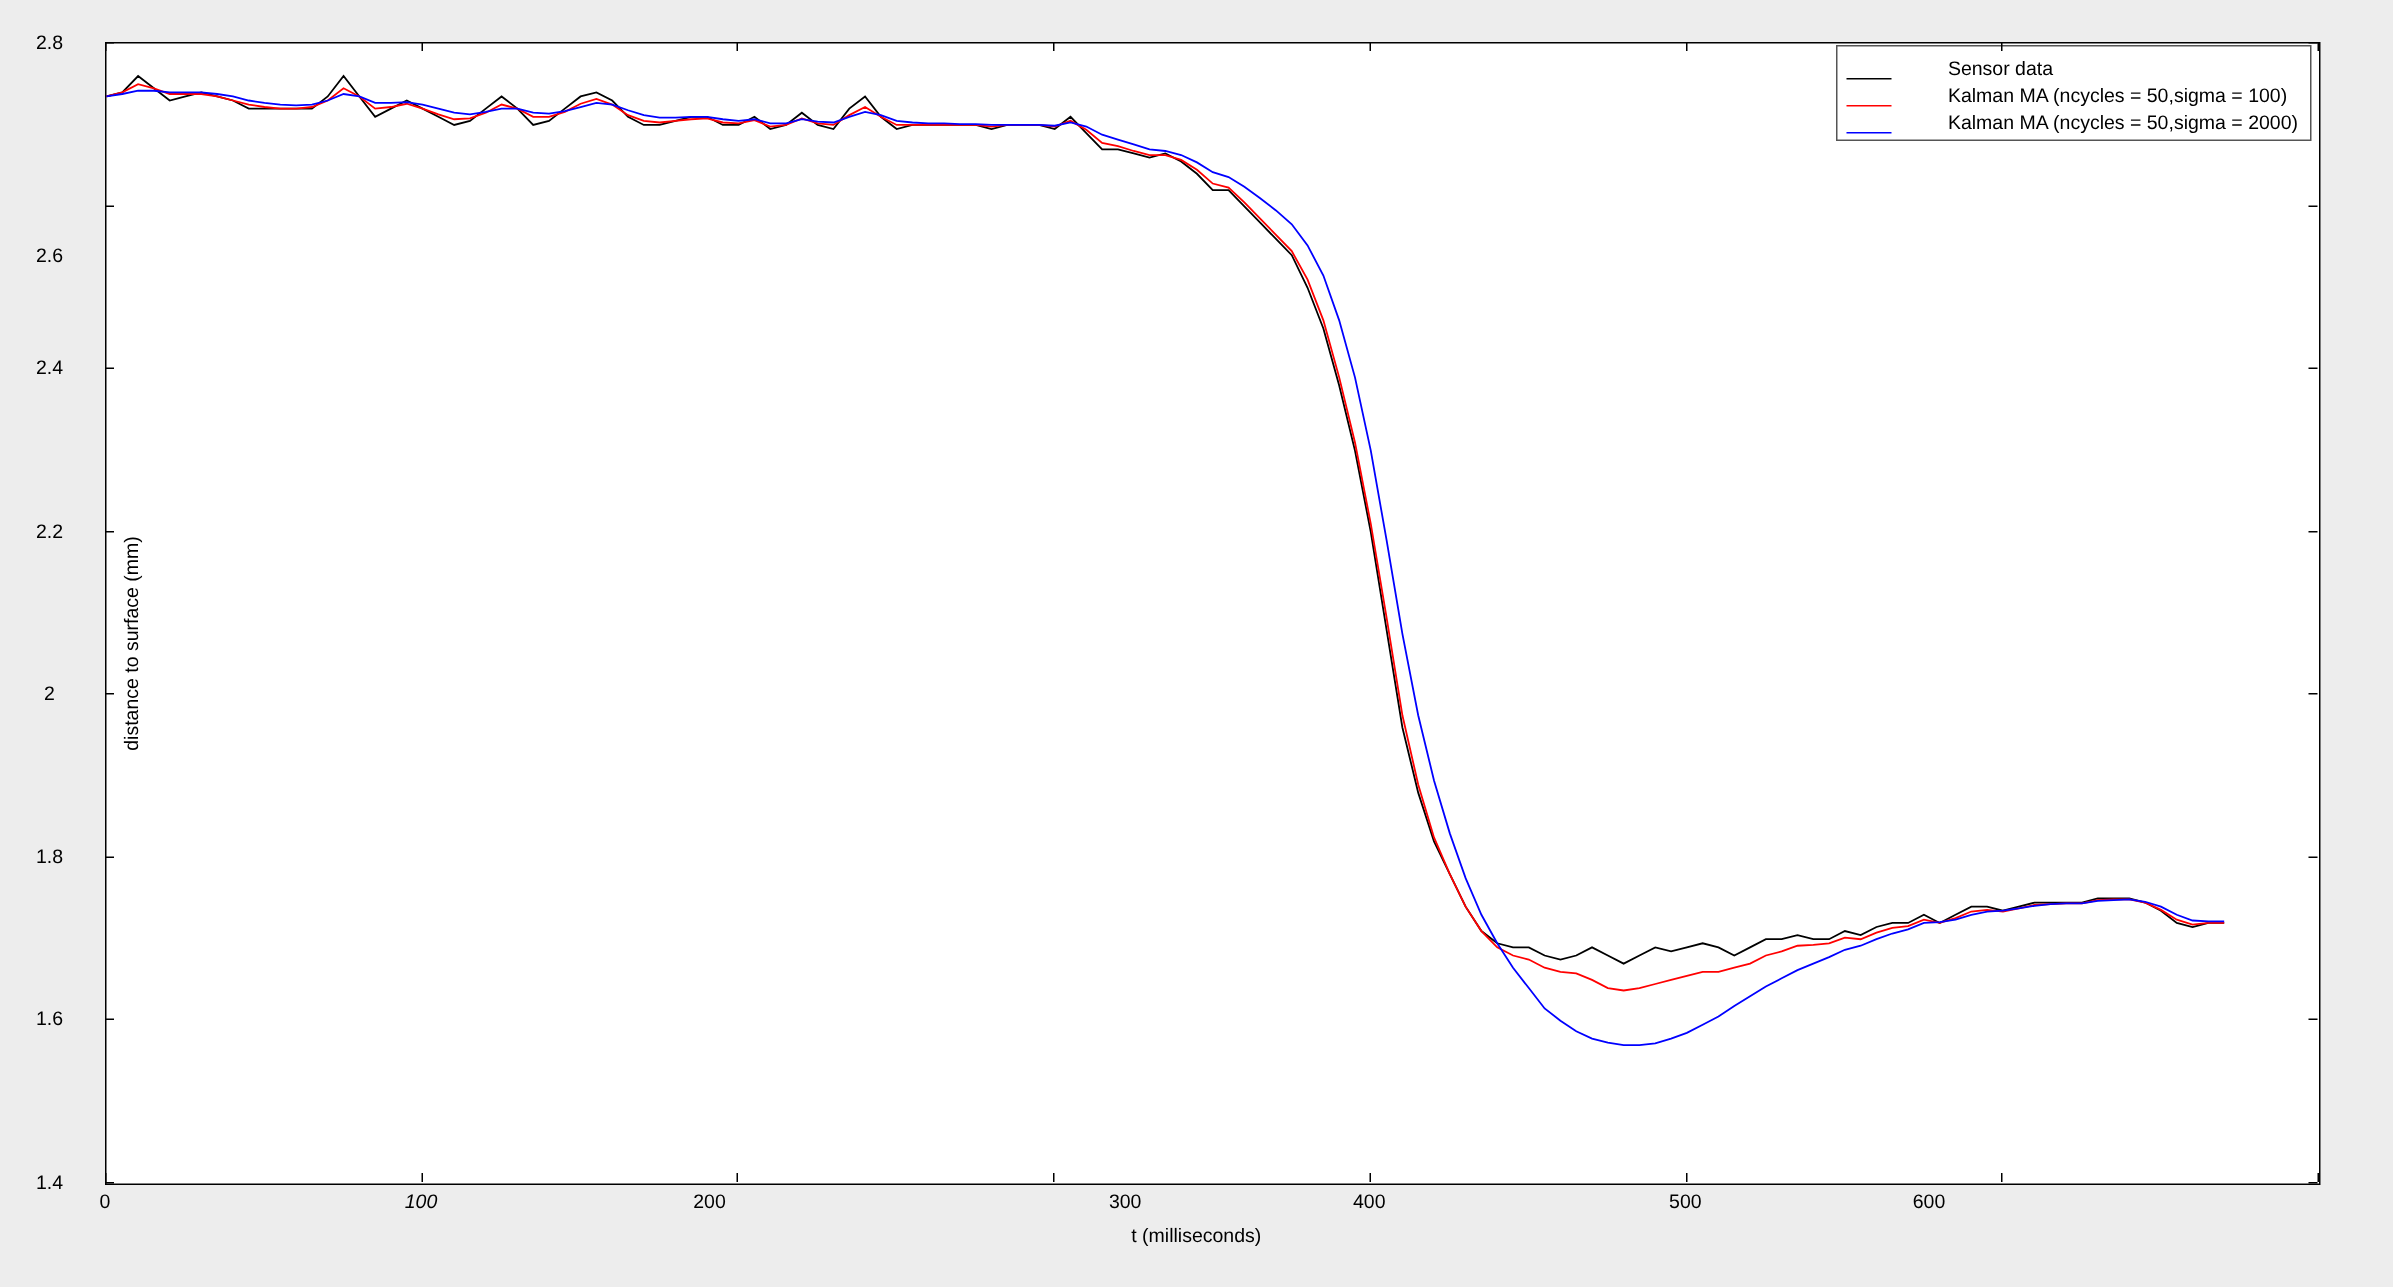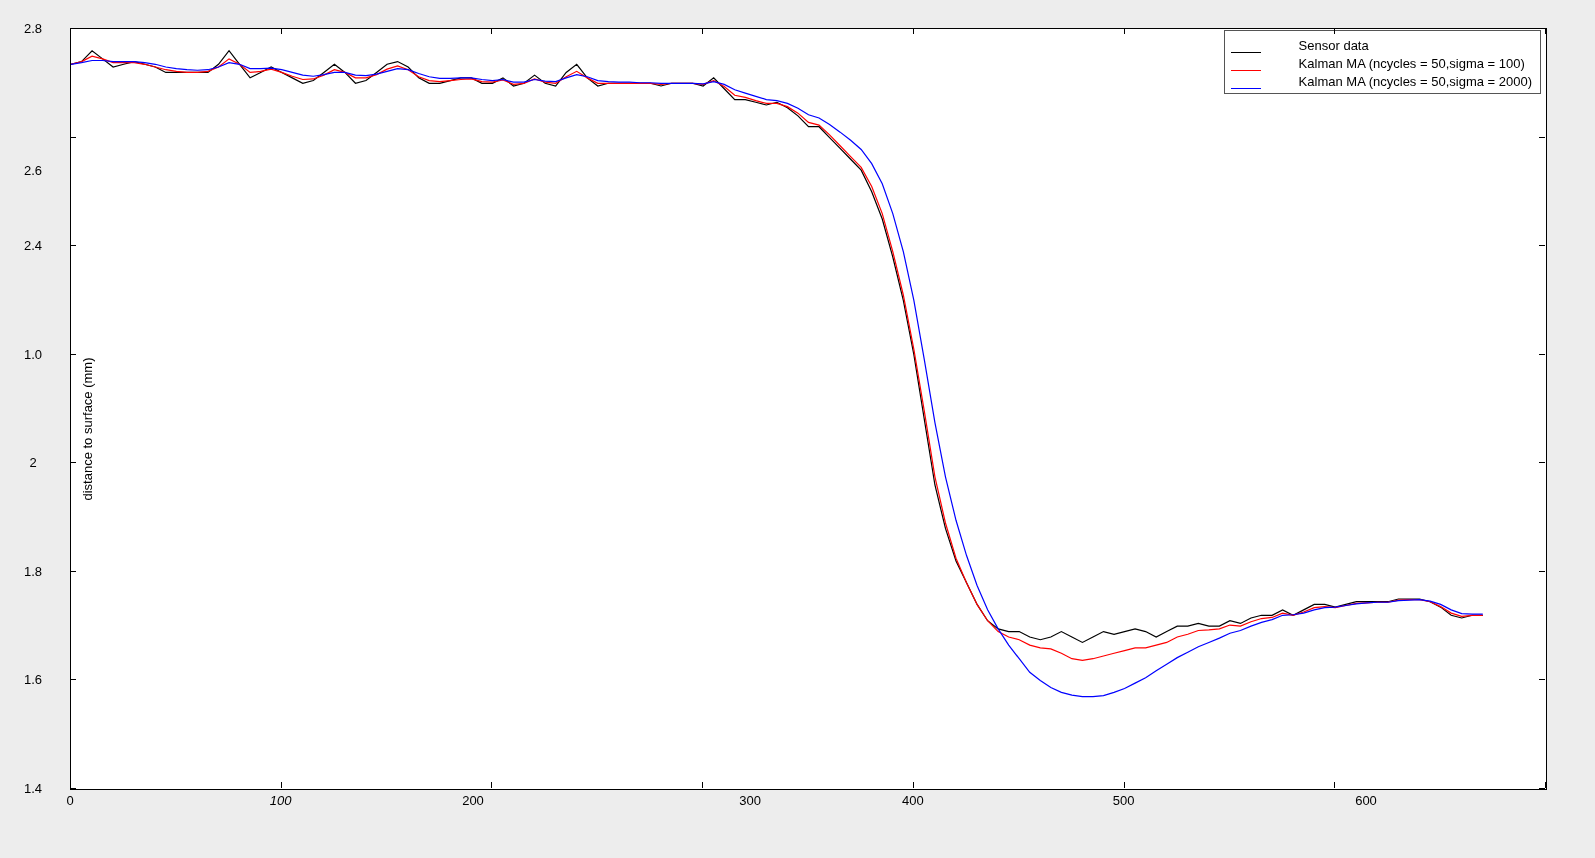--- a/index.html
+++ b/index.html
@@ -108,20 +108,21 @@
 
   <div class="plot-area">
     <svg id="plot-svg">
         <path d="M0.00 35.29 L10.54 32.57 L21.07 21.71 L31.61 29.86 L42.14 38.00 L52.68 35.29 L63.21 32.57 L73.75 35.29 L84.29 38.00 L94.82 43.43 L105.36 43.43 L115.89 43.43 L126.43 43.43 L136.96 43.43 L147.50 35.29 L158.04 21.71 L168.57 35.29 L179.11 48.86 L189.64 43.43 L200.18 38.00 L210.71 43.43 L221.25 48.86 L231.79 54.29 L242.32 51.57 L252.86 43.43 L263.39 35.29 L273.93 43.43 L284.46 54.29 L295.00 51.57 L305.54 43.43 L316.07 35.29 L326.61 32.57 L337.14 38.00 L347.68 48.86 L358.21 54.29 L368.75 54.29 L379.29 51.57 L389.82 48.86 L400.36 48.86 L410.89 54.29 L421.43 54.29 L431.96 48.86 L442.50 57.00 L453.04 54.29 L463.57 46.14 L474.11 54.29 L484.64 57.00 L495.18 43.43 L505.71 35.29 L516.25 48.86 L526.79 57.00 L537.32 54.29 L547.86 54.29 L558.39 54.29 L568.93 54.29 L579.46 54.29 L590.00 57.00 L600.54 54.29 L611.07 54.29 L621.61 54.29 L632.14 57.00 L642.68 48.86 L653.21 59.71 L663.75 70.57 L674.29 70.57 L684.82 73.29 L695.36 76.00 L705.89 73.29 L716.43 78.71 L726.96 86.86 L737.50 97.71 L748.04 97.71 L758.57 108.57 L769.11 119.43 L779.64 130.29 L790.18 141.14 L800.71 162.86 L811.25 190.00 L821.79 228.00 L832.32 271.43 L842.86 325.71 L853.39 390.86 L863.93 456.00 L874.46 499.43 L885.00 532.00 L895.54 553.71 L906.07 575.43 L916.61 591.71 L927.14 599.86 L937.68 602.57 L948.21 602.57 L958.75 608.00 L969.29 610.71 L979.82 608.00 L990.36 602.57 L1000.89 608.00 L1011.43 613.43 L1021.96 608.00 L1032.50 602.57 L1043.04 605.29 L1053.57 602.57 L1064.11 599.86 L1074.64 602.57 L1085.18 608.00 L1095.71 602.57 L1106.25 597.14 L1116.79 597.14 L1127.32 594.43 L1137.86 597.14 L1148.39 597.14 L1158.93 591.71 L1169.46 594.43 L1180.00 589.00 L1190.54 586.29 L1201.07 586.29 L1211.61 580.86 L1222.14 586.29 L1232.68 580.86 L1243.21 575.43 L1253.75 575.43 L1264.29 578.14 L1274.82 575.43 L1285.36 572.71 L1295.89 572.71 L1306.43 572.71 L1316.96 572.71 L1327.50 570.00 L1338.04 570.00 L1348.57 570.00 L1359.11 572.71 L1369.64 578.14 L1380.18 586.29 L1390.71 589.00 L1401.25 586.29 L1411.79 586.29 " stroke="#000000" fill="none" stroke-width="1.2"></path>
         <path d="M0.00 35.29 L10.54 32.57 L21.07 27.14 L31.61 29.86 L42.14 33.66 L52.68 33.66 L63.21 33.66 L73.75 35.29 L84.29 38.00 L94.82 40.71 L105.36 42.34 L115.89 43.43 L126.43 43.43 L136.96 42.34 L147.50 38.00 L158.04 29.86 L168.57 35.29 L179.11 43.43 L189.64 42.34 L200.18 40.17 L210.71 43.43 L221.25 47.23 L231.79 50.49 L242.32 49.94 L252.86 46.14 L263.39 40.71 L273.93 43.43 L284.46 48.86 L295.00 48.86 L305.54 45.60 L316.07 40.17 L326.61 36.91 L337.14 40.71 L347.68 47.77 L358.21 51.57 L368.75 52.66 L379.29 51.57 L389.82 50.49 L400.36 49.94 L410.89 52.66 L421.43 53.20 L431.96 51.03 L442.50 55.37 L453.04 54.29 L463.57 49.94 L474.11 53.20 L484.64 54.29 L495.18 47.77 L505.71 42.34 L516.25 48.86 L526.79 54.29 L537.32 54.29 L547.86 54.29 L558.39 54.29 L568.93 54.29 L579.46 54.29 L590.00 55.37 L600.54 54.29 L611.07 54.29 L621.61 54.29 L632.14 55.37 L642.68 51.57 L653.21 57.54 L663.75 66.23 L674.29 68.40 L684.82 71.66 L695.36 74.37 L705.89 74.37 L716.43 77.63 L726.96 84.14 L737.50 93.37 L748.04 96.09 L758.57 105.86 L769.11 116.71 L779.64 127.57 L790.18 138.43 L800.71 157.43 L811.25 184.57 L821.79 222.57 L832.32 266.00 L842.86 320.29 L853.39 382.71 L863.93 447.86 L874.46 494.00 L885.00 529.29 L895.54 553.71 L906.07 575.43 L916.61 591.71 L927.14 602.57 L937.68 608.00 L948.21 610.71 L958.75 616.14 L969.29 618.86 L979.82 619.94 L990.36 624.29 L1000.89 629.71 L1011.43 631.34 L1021.96 629.71 L1032.50 627.00 L1043.04 624.29 L1053.57 621.57 L1064.11 618.86 L1074.64 618.86 L1085.18 616.14 L1095.71 613.43 L1106.25 608.00 L1116.79 605.29 L1127.32 601.49 L1137.86 600.94 L1148.39 599.86 L1158.93 596.06 L1169.46 597.14 L1180.00 592.80 L1190.54 589.54 L1201.07 588.46 L1211.61 584.11 L1222.14 586.29 L1232.68 583.03 L1243.21 578.69 L1253.75 577.60 L1264.29 578.69 L1274.82 576.51 L1285.36 574.34 L1295.89 573.80 L1306.43 573.26 L1316.96 573.26 L1327.50 571.09 L1338.04 570.54 L1348.57 570.54 L1359.11 572.71 L1369.64 577.60 L1380.18 584.11 L1390.71 587.37 L1401.25 586.29 L1411.79 586.29 " stroke="#ff0000" fill="none" stroke-width="1.2"></path>
         <path d="M0.00 35.29 L10.54 33.66 L21.07 31.49 L31.61 31.49 L42.14 32.57 L52.68 32.57 L63.21 32.57 L73.75 33.66 L84.29 35.29 L94.82 38.00 L105.36 39.63 L115.89 40.71 L126.43 41.26 L136.96 40.71 L147.50 38.00 L158.04 33.66 L168.57 35.29 L179.11 39.63 L189.64 39.63 L200.18 39.09 L210.71 40.71 L221.25 43.43 L231.79 46.14 L242.32 47.23 L252.86 45.60 L263.39 43.43 L273.93 43.43 L284.46 46.14 L295.00 46.69 L305.54 45.06 L316.07 42.34 L326.61 39.63 L337.14 40.71 L347.68 44.51 L358.21 47.77 L368.75 49.40 L379.29 49.40 L389.82 48.86 L400.36 48.86 L410.89 50.49 L421.43 51.57 L431.96 50.49 L442.50 53.20 L453.04 53.20 L463.57 50.49 L474.11 52.11 L484.64 52.66 L495.18 48.86 L505.71 45.60 L516.25 47.77 L526.79 51.57 L537.32 52.66 L547.86 53.20 L558.39 53.20 L568.93 53.74 L579.46 53.74 L590.00 54.29 L600.54 54.29 L611.07 54.29 L621.61 54.29 L632.14 54.83 L642.68 52.66 L653.21 55.37 L663.75 60.80 L674.29 64.06 L684.82 67.31 L695.36 70.57 L705.89 71.66 L716.43 74.37 L726.96 79.26 L737.50 85.77 L748.04 89.03 L758.57 95.54 L769.11 103.14 L779.64 111.29 L790.18 120.51 L800.71 134.63 L811.25 154.71 L821.79 184.57 L832.32 222.57 L842.86 271.43 L853.39 331.14 L863.93 393.57 L874.46 447.86 L885.00 491.29 L895.54 526.57 L906.07 556.43 L916.61 580.86 L927.14 599.86 L937.68 616.14 L948.21 629.71 L958.75 643.29 L969.29 651.43 L979.82 658.49 L990.36 663.37 L1000.89 666.09 L1011.43 667.71 L1021.96 667.71 L1032.50 666.63 L1043.04 663.37 L1053.57 659.57 L1064.11 654.14 L1074.64 648.71 L1085.18 641.66 L1095.71 635.14 L1106.25 628.63 L1116.79 623.20 L1127.32 617.77 L1137.86 613.43 L1148.39 609.09 L1158.93 604.20 L1169.46 601.49 L1180.00 597.14 L1190.54 593.34 L1201.07 590.63 L1211.61 586.29 L1222.14 585.74 L1232.68 584.11 L1243.21 580.86 L1253.75 578.69 L1264.29 578.14 L1274.82 576.51 L1285.36 574.89 L1295.89 573.80 L1306.43 573.26 L1316.96 573.26 L1327.50 571.63 L1338.04 571.09 L1348.57 570.54 L1359.11 572.17 L1369.64 575.43 L1380.18 580.86 L1390.71 584.66 L1401.25 585.20 L1411.79 585.20 " stroke="#0000ff" fill="none" stroke-width="1.2"></path>
       </svg>
   </div>
 
   <div class="ylabel">distance to surface (mm)</div>
+  <div class="xlabel">t (milliseconds)</div>
 
   <div class="legend">
     <div class="legend-row">
       <div class="legend-line" id="leg-line-0" style="border-top-color: rgb(0, 0, 0);"></div>
       <span>Sensor data</span>
     </div>
     <div class="legend-row">
       <div class="legend-line" id="leg-line-1" style="border-top-color: rgb(255, 0, 0);"></div>
       <span>Kalman MA (ncycles = 50,sigma = 100)</span>
     </div>
@@ -136,21 +137,21 @@
     <div class="tick-mark" style="left: 1539px; top: 788px; width: 6px; height: 1px;"></div>
     <div class="y-tick-label" style="top: 679.429px;">1.6</div>
     <div class="tick-mark" style="left: 70px; top: 679.429px; width: 6px; height: 1px;"></div>
     <div class="tick-mark" style="left: 1539px; top: 679.429px; width: 6px; height: 1px;"></div>
     <div class="y-tick-label" style="top: 570.857px;">1.8</div>
     <div class="tick-mark" style="left: 70px; top: 570.857px; width: 6px; height: 1px;"></div>
     <div class="tick-mark" style="left: 1539px; top: 570.857px; width: 6px; height: 1px;"></div>
     <div class="y-tick-label" style="top: 462.286px;">2</div>
     <div class="tick-mark" style="left: 70px; top: 462.286px; width: 6px; height: 1px;"></div>
     <div class="tick-mark" style="left: 1539px; top: 462.286px; width: 6px; height: 1px;"></div>
-    <div class="y-tick-label" style="top: 353.714px;">1.0</div>
+    <div class="y-tick-label" style="top: 353.714px;">2.2</div>
     <div class="tick-mark" style="left: 70px; top: 353.714px; width: 6px; height: 1px;"></div>
     <div class="tick-mark" style="left: 1539px; top: 353.714px; width: 6px; height: 1px;"></div>
     <div class="y-tick-label" style="top: 245.143px;">2.4</div>
     <div class="tick-mark" style="left: 70px; top: 245.143px; width: 6px; height: 1px;"></div>
     <div class="tick-mark" style="left: 1539px; top: 245.143px; width: 6px; height: 1px;"></div>
     <div class="y-tick-label" style="top: 122px; margin-top: 48px;">2.6</div>
     <div class="tick-mark" style="left: 70px; top: 136.571px; width: 6px; height: 1px;"></div>
     <div class="tick-mark" style="left: 1539px; top: 136.571px; width: 6px; height: 1px;"></div>
     <div class="y-tick-label" style="top: 28px;">2.8</div>
     <div class="tick-mark" style="left: 70px; top: 28px; width: 6px; height: 1px;"></div>
@@ -166,19 +167,19 @@
     <div class="tick-mark" style="left: 491.429px; top: 28px; width: 1px; height: 6px;"></div>
     <div class="x-tick-label" style="left: 702.143px; margin-left: 48px;">300</div>
     <div class="tick-mark" style="left: 702.143px; top: 782px; width: 1px; height: 6px;"></div>
     <div class="tick-mark" style="left: 702.143px; top: 28px; width: 1px; height: 6px;"></div>
     <div class="x-tick-label" style="left: 912.857px;">400</div>
     <div class="tick-mark" style="left: 912.857px; top: 782px; width: 1px; height: 6px;"></div>
     <div class="tick-mark" style="left: 912.857px; top: 28px; width: 1px; height: 6px;"></div>
     <div class="x-tick-label" style="left: 1123.57px;">500</div>
     <div class="tick-mark" style="left: 1123.57px; top: 782px; width: 1px; height: 6px;"></div>
     <div class="tick-mark" style="left: 1123.57px; top: 28px; width: 1px; height: 6px;"></div>
-    <div class="x-tick-label" style="left: 1366px;">600</div>
+    <div class="x-tick-label" style="left: 1286px;">600</div>
     <div class="tick-mark" style="left: 1334.29px; top: 782px; width: 1px; height: 6px;"></div>
     <div class="tick-mark" style="left: 1334.29px; top: 28px; width: 1px; height: 6px;"></div>
     <div class="x-tick-label" style="left: 1622px;">700</div>
     <div class="tick-mark" style="left: 1545px; top: 782px; width: 1px; height: 6px;"></div>
     <div class="tick-mark" style="left: 1545px; top: 28px; width: 1px; height: 6px;"></div>
   </div>
 
 </body></html>

